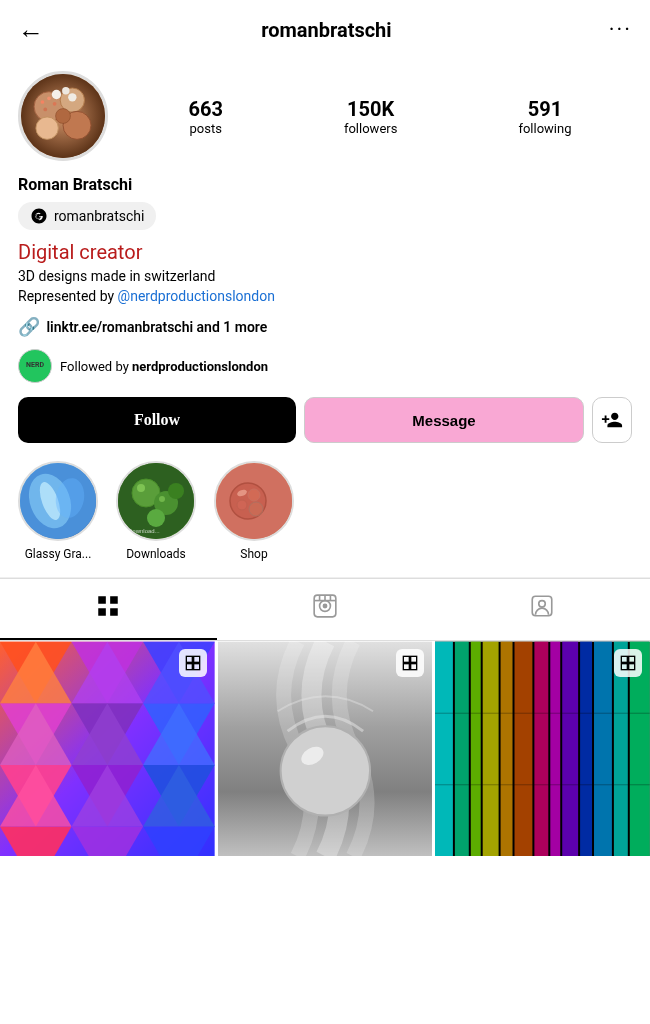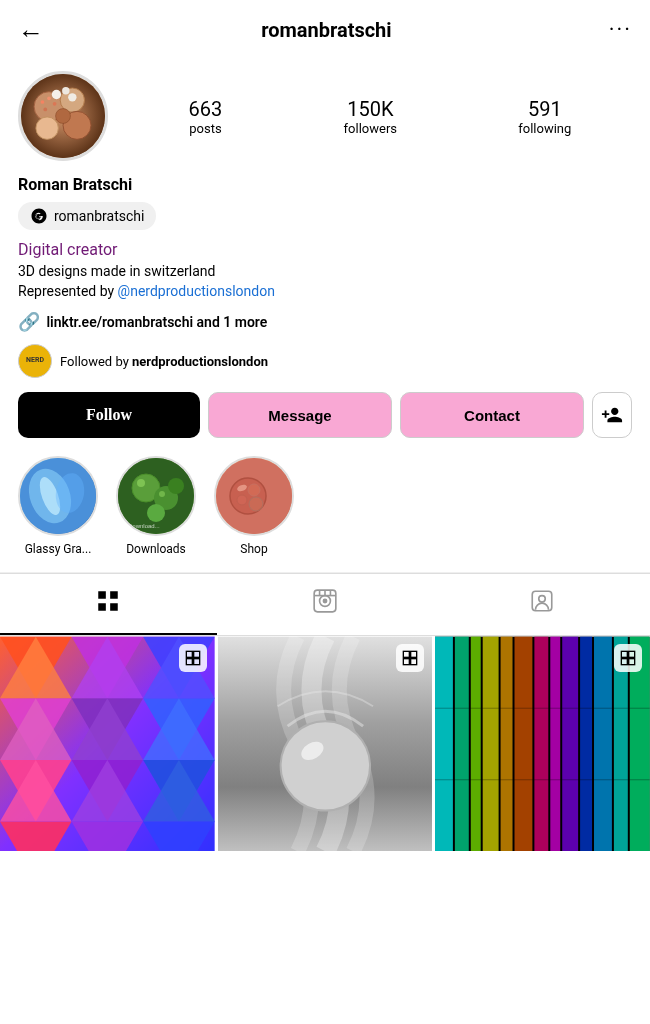--- a/index.html
+++ b/index.html
@@ -76,21 +76,21 @@
       flex: 1;
       justify-content: space-around;
     }
     .stat-item {
       display: flex;
       flex-direction: column;
       align-items: center;
     }
     .stat-number {
       font-size: 20px;
-      font-weight: 400;
+      font-weight: 700;
       color: #000;
     }
     .stat-label {
       font-size: 13px;
       color: #000;
     }
 
     .profile-name {
       font-size: 16px;
       font-weight: 700;
@@ -113,22 +113,22 @@
     }
     .threads-handle {
       font-size: 14px;
       color: #000;
     }
 
     .bio-section {
       margin-bottom: 10px;
     }
     .bio-creator {
-      font-size: 16px;
-      color: #701a75;
+      font-size: 20px;
+      color: #b91c1c;
       margin-bottom: 3px;
     }
     .bio-text {
       font-size: 14px;
       color: #000;
       line-height: 1.4;
     }
     .bio-text a {
       color: #1a6fd4;
       text-decoration: none;
@@ -312,21 +312,21 @@
     
     .divider {
       height: 1px;
       background: #efefef;
     }
 
     .nerd-logo {
       width: 34px;
       height: 34px;
       border-radius: 50%;
-      background: #eab308;
+      background: #22c55e;
       border: 1px solid #ccc;
       display: flex;
       align-items: center;
       justify-content: center;
       font-size: 7px;
       font-weight: 700;
       color: #333;
       text-align: center;
       line-height: 1.1;
       flex-shrink: 0;
@@ -420,21 +420,20 @@
     <div class="nerd-logo">NERD</div>
     <span class="followed-by-text">
       <span>Followed by </span><strong>nerdproductionslondon</strong>
     </span>
   </div>
 </div>
 
 <div class="action-buttons">
   <button class="btn-follow">Follow</button>
   <button class="btn-message">Message</button>
-  <button class="btn-contact">Contact</button>
   <button class="btn-add-person">
     <svg width="22" height="22" viewBox="0 0 24 24" fill="none" xmlns="http://www.w3.org/2000/svg">
       <path d="M15 12c2.21 0 4-1.79 4-4s-1.79-4-4-4-4 1.79-4 4 1.79 4 4 4zm-9-2V7H4v3H1v2h3v3h2v-3h3v-2H6zm9 4c-2.67 0-8 1.34-8 4v2h16v-2c0-2.66-5.33-4-8-4z" fill="#000"></path>
     </svg>
   </button>
 </div>
 
 <div class="highlights-row">
   <div class="highlight-item">
     <div class="highlight-circle h1-bg">

